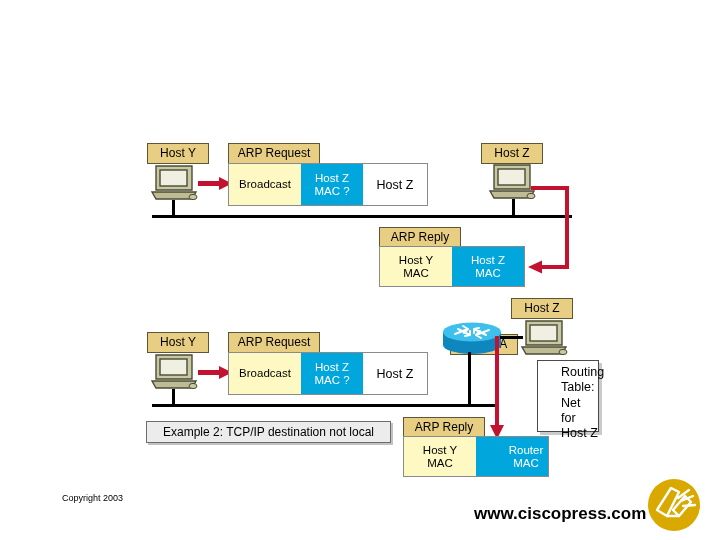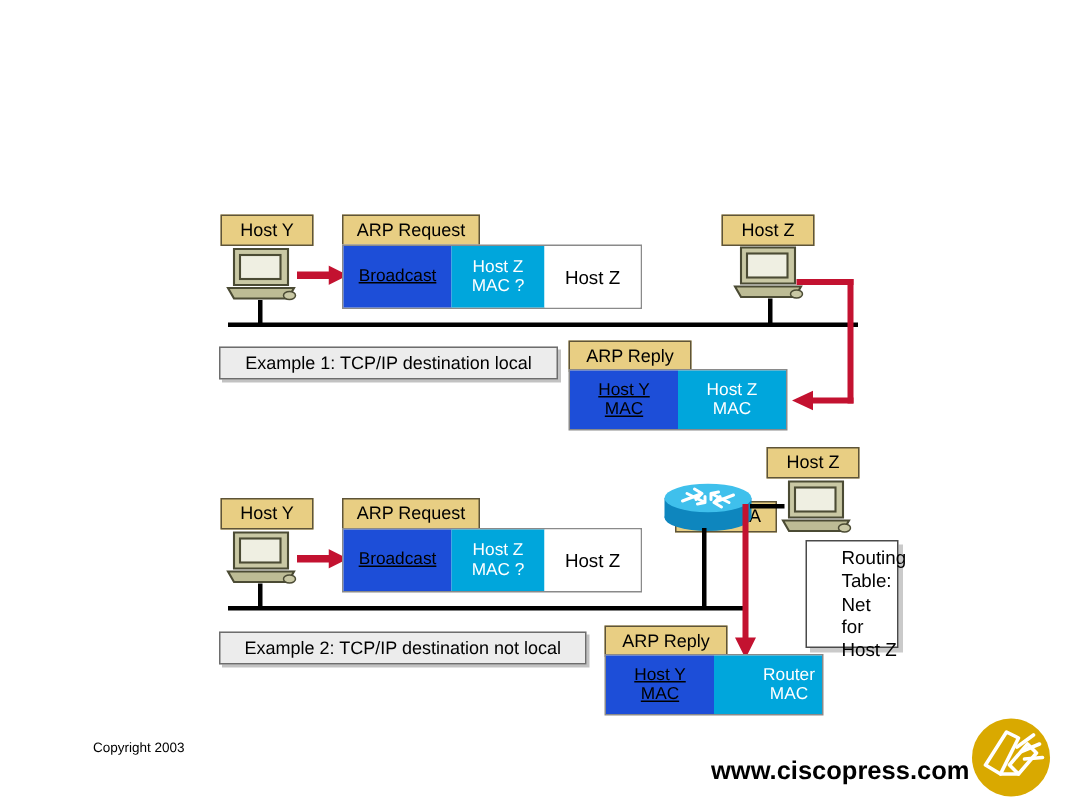--- a/index.html
+++ b/index.html
@@ -29,21 +29,21 @@
   }
   .frame{               
     position:absolute;border:1px solid #8a8a8a;box-sizing:border-box;
     background:#ffffff;display:flex;align-items:stretch;
   }
   .cell{
     display:flex;align-items:center;justify-content:center;
     text-align:center;font-size:11.5px;line-height:1.12;
     box-sizing:border-box;white-space:pre-line;
   }
-  .cell.tan{background:#1d4ed8;color:#000;text-decoration:underline;}
+  .cell.tan{background:#fef9c3;color:#000;}
   .cell.blue{background:#00A6DC;color:#ffffff;}
   .cell.white{background:#ffffff;color:#000;font-size:12.5px;}
 
   .examplebox{
     position:absolute;background:#ECECEC;border:1px solid #6d6d6d;
     color:#000;font-size:12px;line-height:1;box-sizing:border-box;
     display:flex;align-items:center;justify-content:center;
     box-shadow:2px 2px 0 rgba(120,120,120,.45);
   }
   .routing{
@@ -117,21 +117,20 @@
       </svg>
     </div>
 
     <div class="red" style="left:531px;top:186px;width:38px;height:4px;"></div>
     <div class="red" style="left:565px;top:186px;width:4px;height:83px;"></div>
     <div class="red" style="left:540px;top:265px;width:29px;height:4px;"></div>
     <svg style="position:absolute;left:527px;top:259px;" width="16" height="16" viewBox="0 0 16 16">
         <path d="M15 1.5 L1 8 L15 14.5 Z" fill="#C31230"></path>
       </svg>
 
-    <div class="examplebox" style="left:146px;top:231px;width:226px;height:22px;">Example 1: TCP/IP destination local</div>
 
     <div class="lbl" style="left:379px;top:227px;width:82px;">ARP Reply</div>
     <div class="frame" style="left:379px;top:246px;width:146px;height:41px;">
       <div class="cell tan" style="flex:1 1 50%;">Host Y
 MAC</div>
       <div class="cell blue" style="flex:1 1 50%;">Host Z
 MAC</div>
     </div>
 
     <div class="lbl" style="left:450px;top:302px;width:68px;margin-top:32px;">Router A</div>

